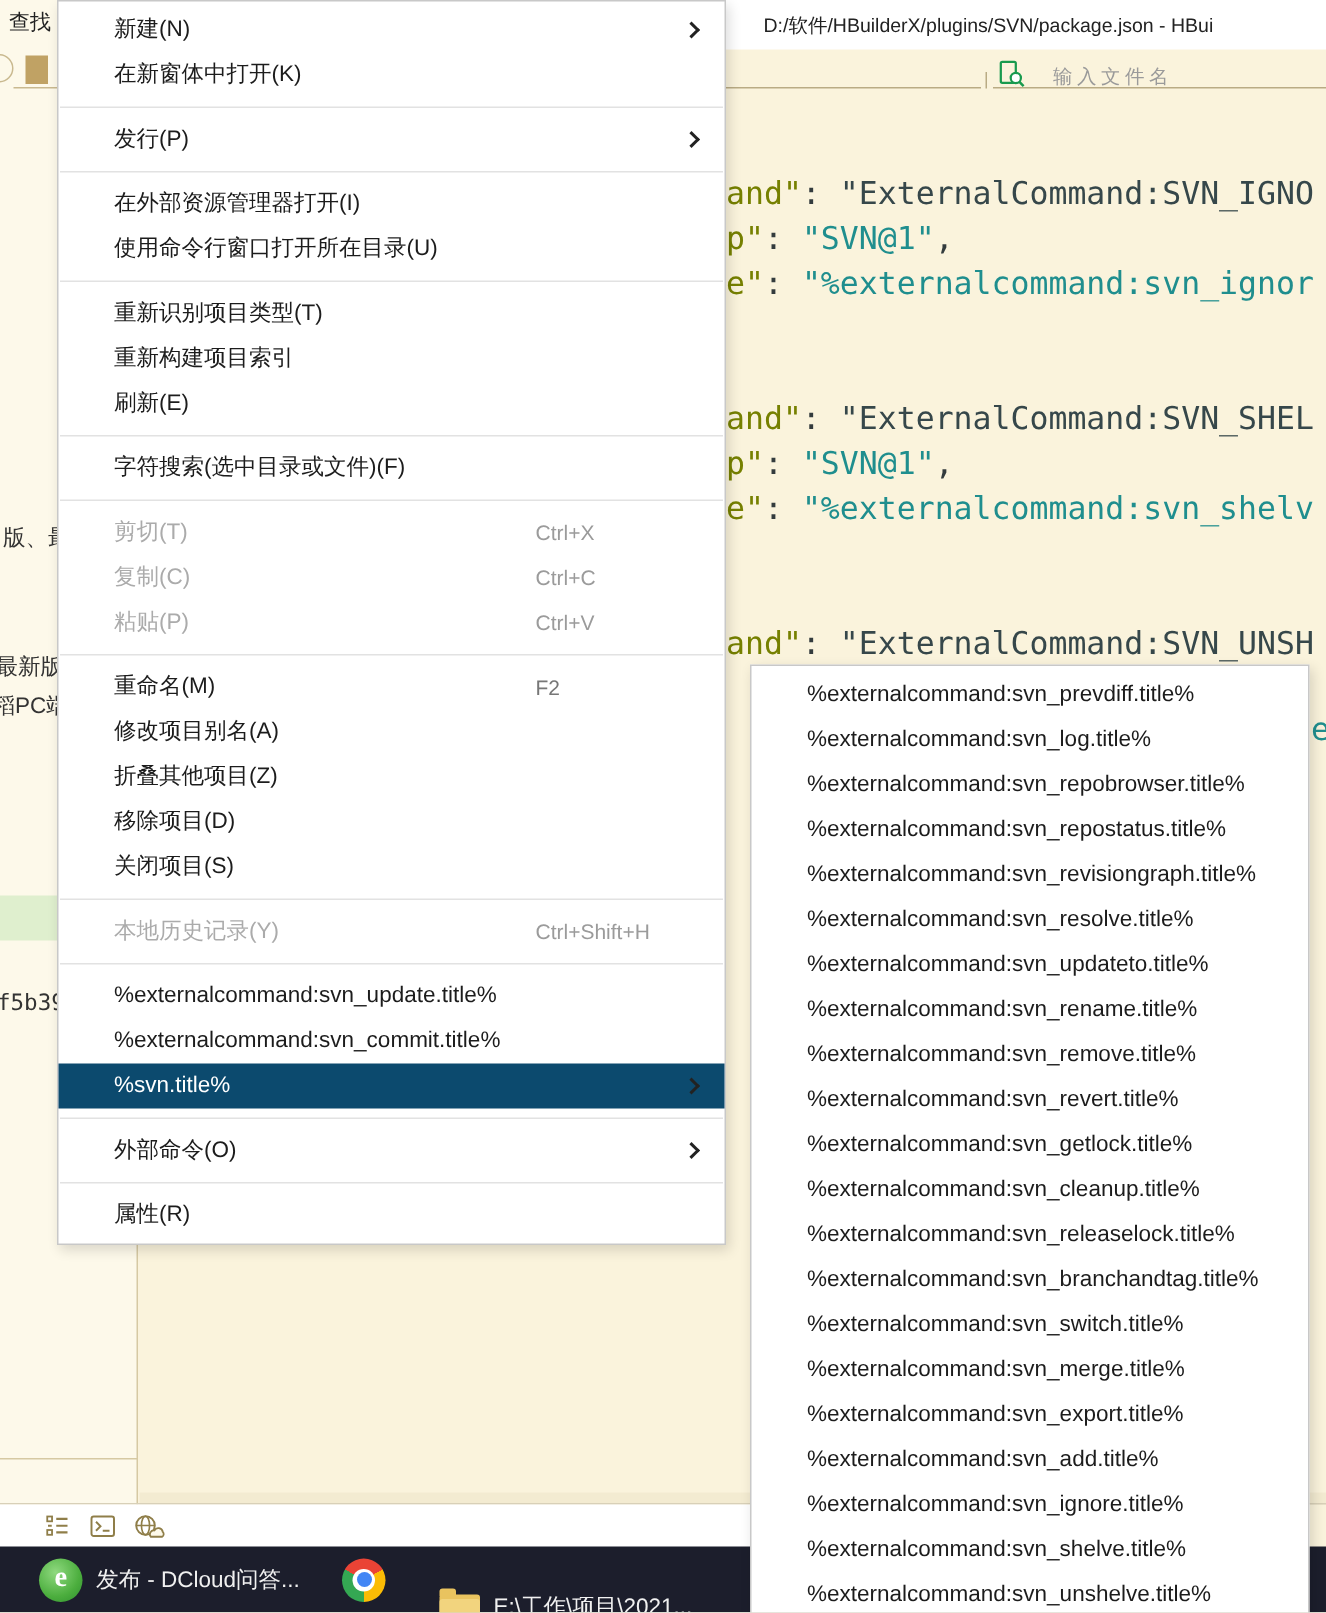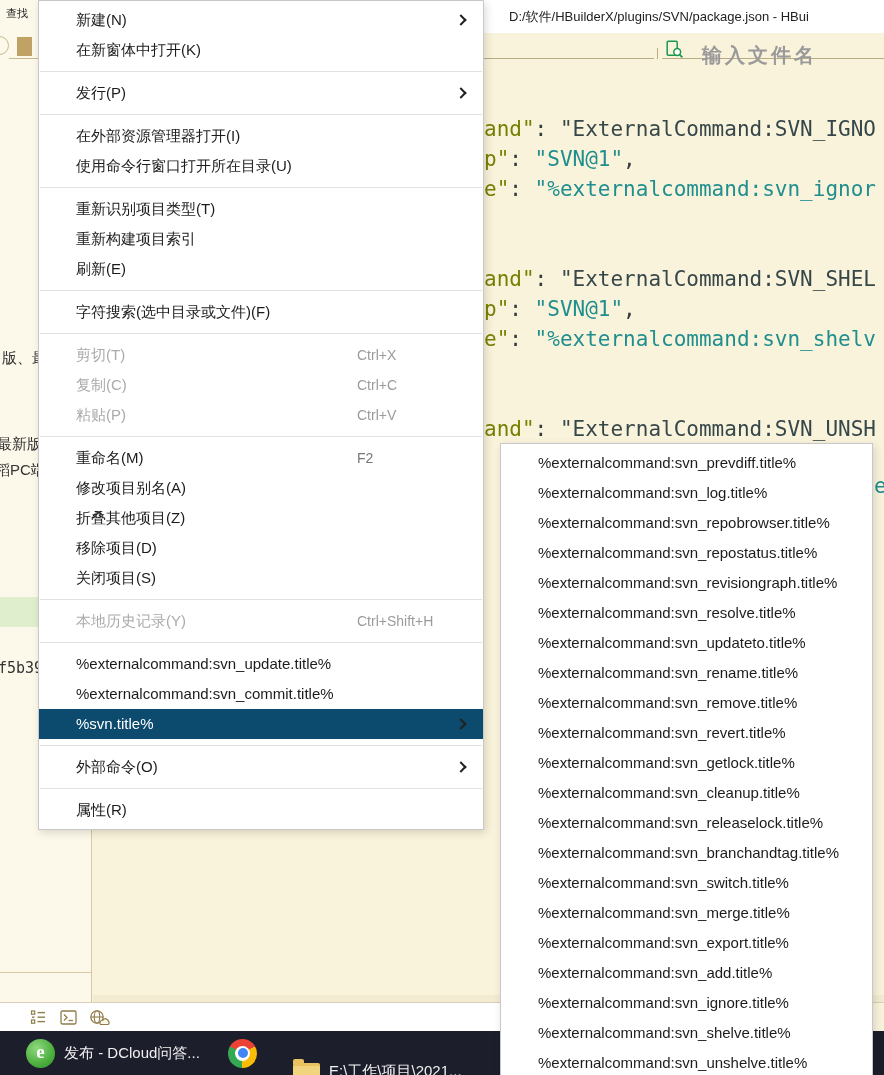--- a/index.html
+++ b/index.html
@@ -15,25 +15,25 @@
   .bottom-band { position:absolute; left:93px; top:995px; width:791px; height:8px; background:#F3EBD1; }
   .bottom-hline { position:absolute; left:0; top:1002px; width:884px; height:1px; background:#D8D0B8; }
 
   
   .titlebar { position:absolute; left:484px; top:0; width:400px; height:33px; background:#FFFFFF; }
   .title-text { position:absolute; left:25px; top:8px; font-size:13px; color:#222; white-space:nowrap; }
   .input-line1 { position:absolute; left:484px; top:58px; width:170px; height:1px; background:#B9AB84; }
   .input-tick  { position:absolute; left:657px; top:48px; width:1px; height:11px; background:#B9AB84; }
   .input-line2 { position:absolute; left:662px; top:58px; width:222px; height:1px; background:#B9AB84; }
   .file-search-icon { position:absolute; left:664px; top:39px; width:20px; height:20px; }
-  .file-search-placeholder { position:absolute; left:702px; top:42px; font-size:20px; letter-spacing:3px; color:#9A9A9A;font-weight:bold; }
+  .file-search-placeholder { position:absolute; left:702px; top:42px; font-size:13px; letter-spacing:3px; color:#9A9A9A; }
 
   
   .frag { position:absolute; white-space:nowrap; }
-  .frag-ui   { font-size:11px; color:#222; }
+  .frag-ui   { font-size:14px; color:#222; }
   .frag-doc  { font-size:15px; color:#333; }
   .frag-mono { font-size:15px; color:#333; font-family:"DejaVu Sans Mono",monospace; }
   .frag-teal { font-size:21px; color:#1F8E8E; font-family:"DejaVu Sans Mono",monospace; }
   .toolbar-circle { position:absolute; left:-10px; top:36px; width:19px; height:19px;
                     border:1.5px solid #C9B98F; border-radius:50%; }
   .toolbar-chip { position:absolute; left:17px; top:37px; width:15px; height:19px; background:#C0A264; }
   .toolbar-chip-line { position:absolute; left:9px; top:58px; width:38px; height:1px; background:#C9B98F; }
 
   
   .code-line { position:absolute; left:484px; height:30px; line-height:30px; white-space:pre;

